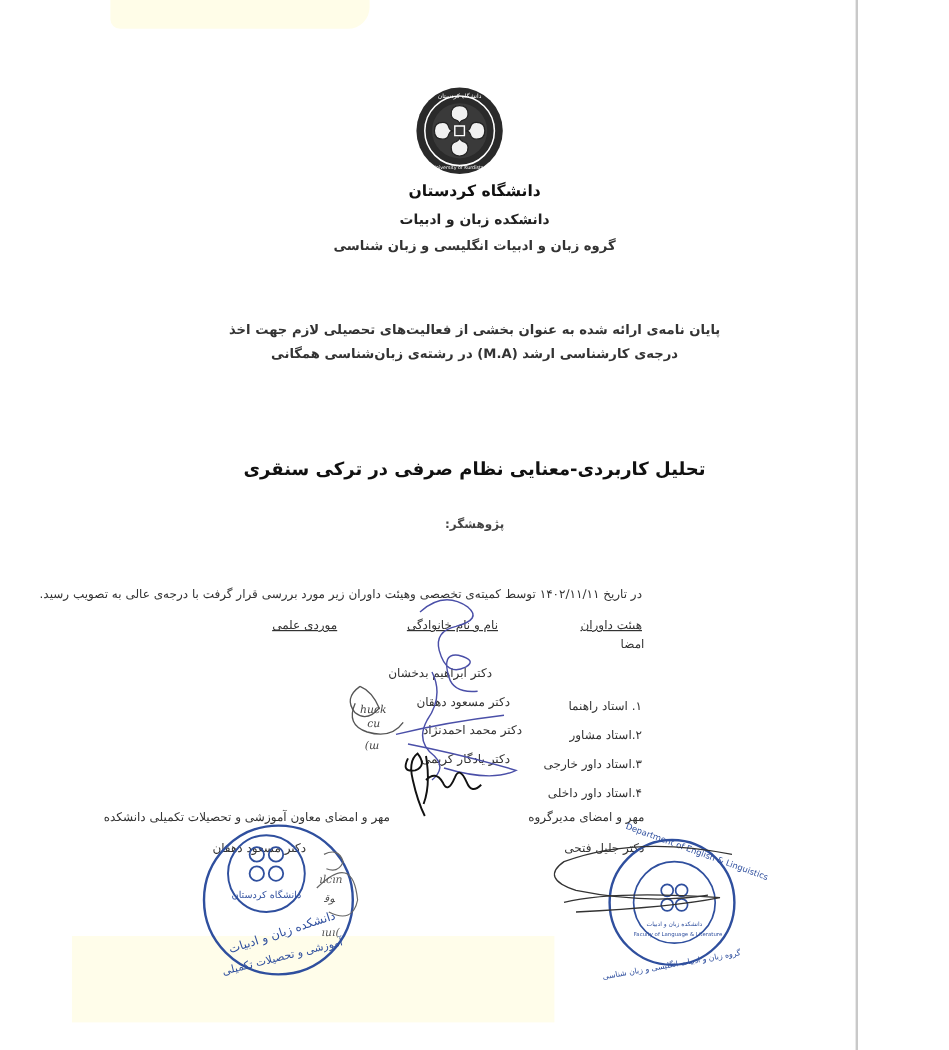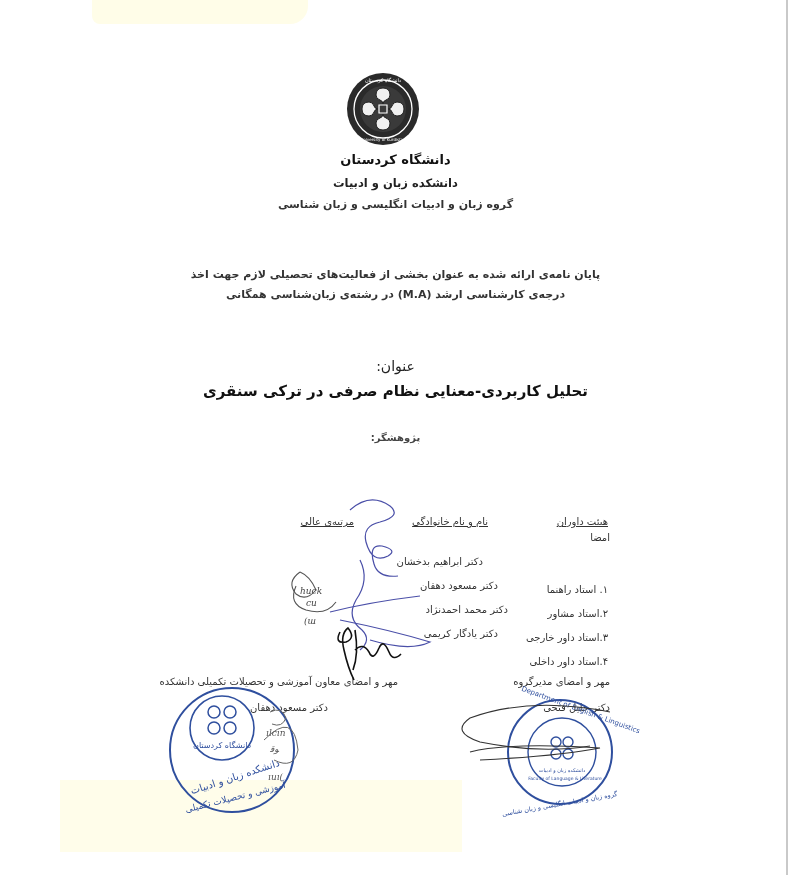--- a/index.html
+++ b/index.html
@@ -3,21 +3,21 @@
   <meta charset="utf-8">
   <style>
     html, body { margin: 0; padding: 0; }
     body {
       width: 791px; height: 875px; position: relative; overflow: hidden;
       background: #ffffff;
       font-family: "DejaVu Sans", "Liberation Sans", sans-serif;
       color: #222;
     }
     .page {
-      position: absolute; left: 0; top: 0; width: 788px; height: 875px;
+      position: absolute; left: 0; top: 0; width: 715px; height: 875px;
     }
     .tint-top {
       position: absolute; left: 92px; top: 0; width: 216px; height: 24px;
       background: #fffde8; border-radius: 0 0 18px 8px;
     }
     .tint-bottom {
       position: absolute; left: 60px; top: 780px; width: 402px; height: 72px;
       background: #fffdea;
     }
     .right-border {
@@ -77,29 +77,29 @@
     <text x="37" y="69" font-size="4" fill="#fff" text-anchor="middle" font-family="DejaVu Sans, sans-serif">University of Kurdistan</text>
   </svg>
 
   <div class="center-text rtl h-univ">دانشگاه کردستان</div>
   <div class="center-text rtl h-fac">دانشکده زبان و ادبیات</div>
   <div class="center-text rtl h-dept">گروه زبان و ادبیات انگلیسی و زبان شناسی</div>
 
   <div class="center-text rtl intro2">درجه‌ی کارشناسی ارشد (M.A) در رشته‌ی زبان‌شناسی همگانی</div>
   <div class="center-text rtl intro1">پایان نامه‌ی ارائه شده به عنوان بخشی از فعالیت‌های تحصیلی لازم جهت اخذ</div>
 
-  <div class="center-text rtl title-lbl">عنوان:</div>
   <div class="center-text rtl res-lbl">پژوهشگر:</div>
 
   <div class="center-text rtl title-val">تحلیل کاربردی-معنایی نظام صرفی در ترکی سنقری</div>
 
+  <div class="abs rtl approval">در تاریخ  ۱۴۰۲/۱۱/۱۱ توسط کمیته‌ی تخصصی وهیئت داوران زیر مورد بررسی قرار گرفت با درجه‌ی عالی به تصویب رسید.</div>
 
   <div class="abs rtl col-head" style="right:180px;">هیئت داوران</div>
   <div class="abs rtl col-head" style="right:300px;">نام و نام خانوادگی</div>
-  <div class="abs rtl col-head" style="right:434px;">مرتبه‌ی عالی</div>
+  <div class="abs rtl col-head" style="right:434px;">مورد‌ی علمی</div>
   <div class="abs rtl sig-lbl">امضا</div>
 
   <div>
     <div class="abs rtl role" style="right:180px; top:556px;">۱. استاد راهنما</div>
     <div class="abs rtl name" style="right:305px; top:556px;">دکتر ابراهیم بدخشان</div>
 
     <div class="abs rtl role" style="right:180px; top:580px;">۲.استاد مشاور</div>
     <div class="abs rtl name" style="right:290px; top:580px;">دکتر مسعود دهقان</div>
 
     <div class="abs rtl role" style="right:180px; top:604px;">۳.استاد داور خارجی</div>

